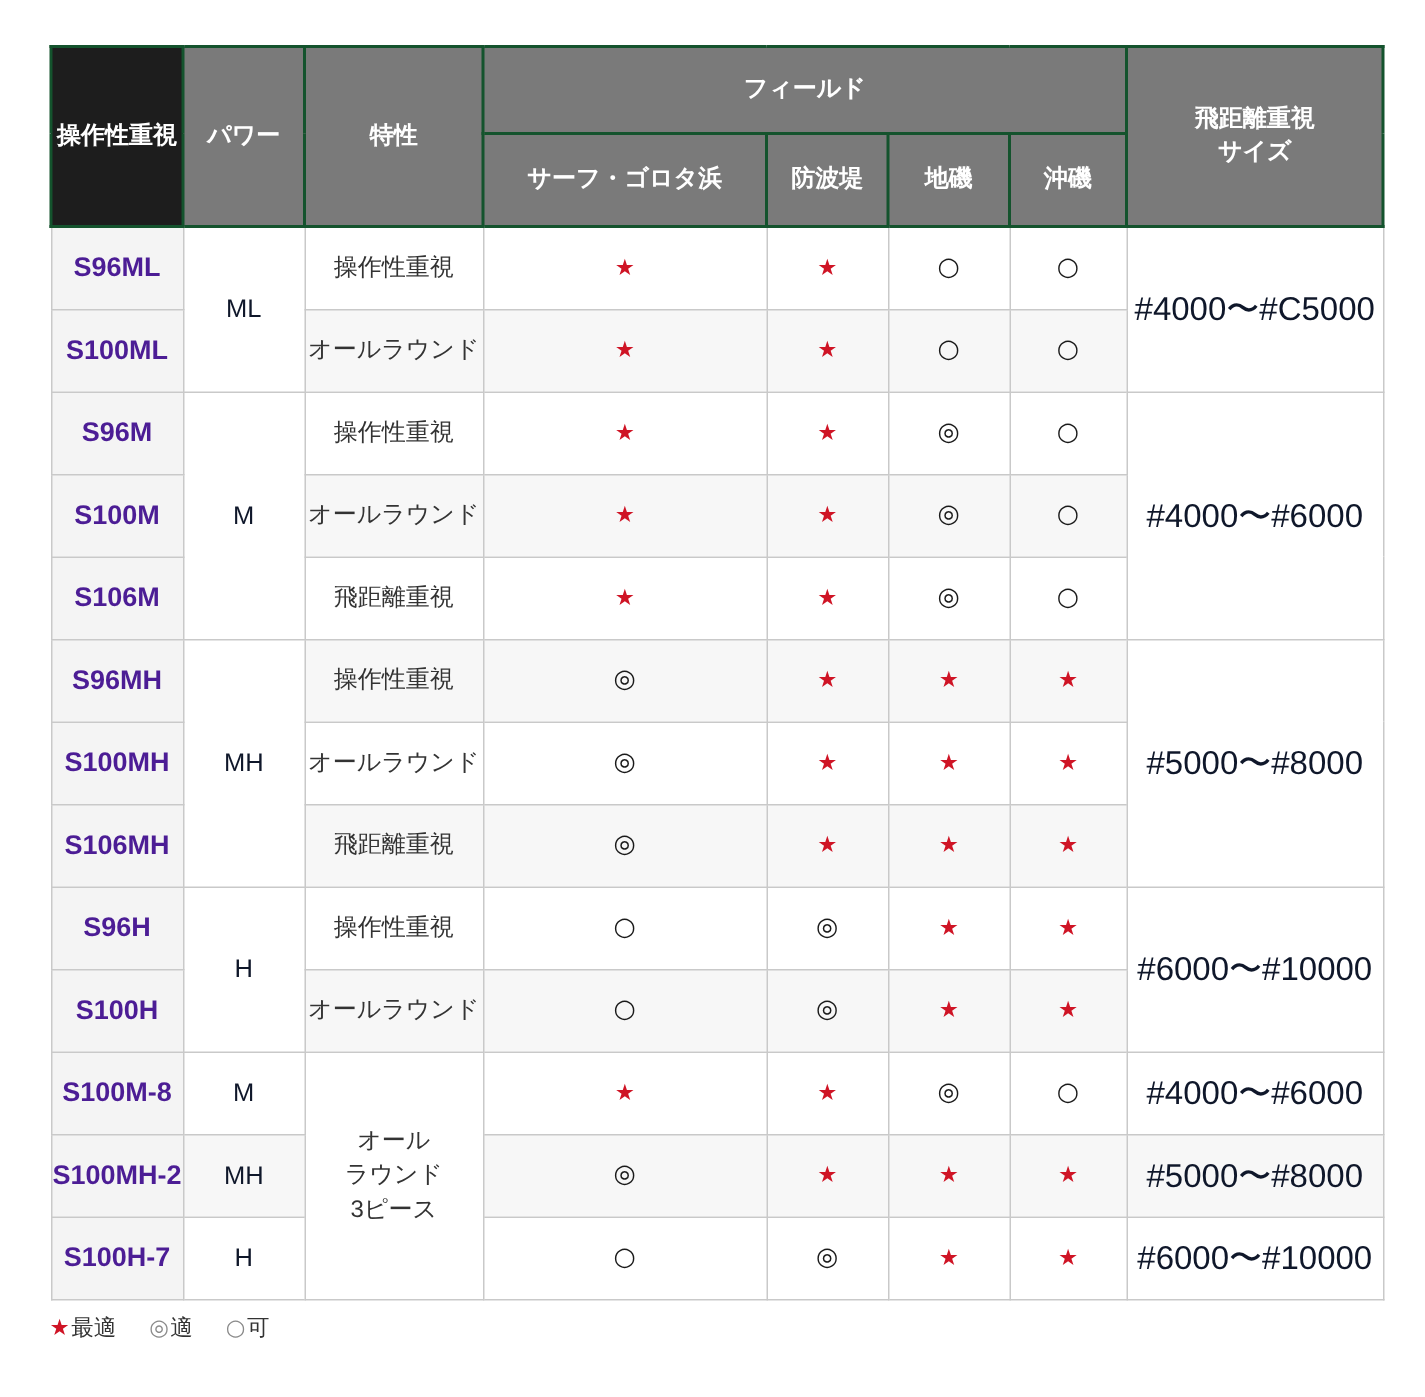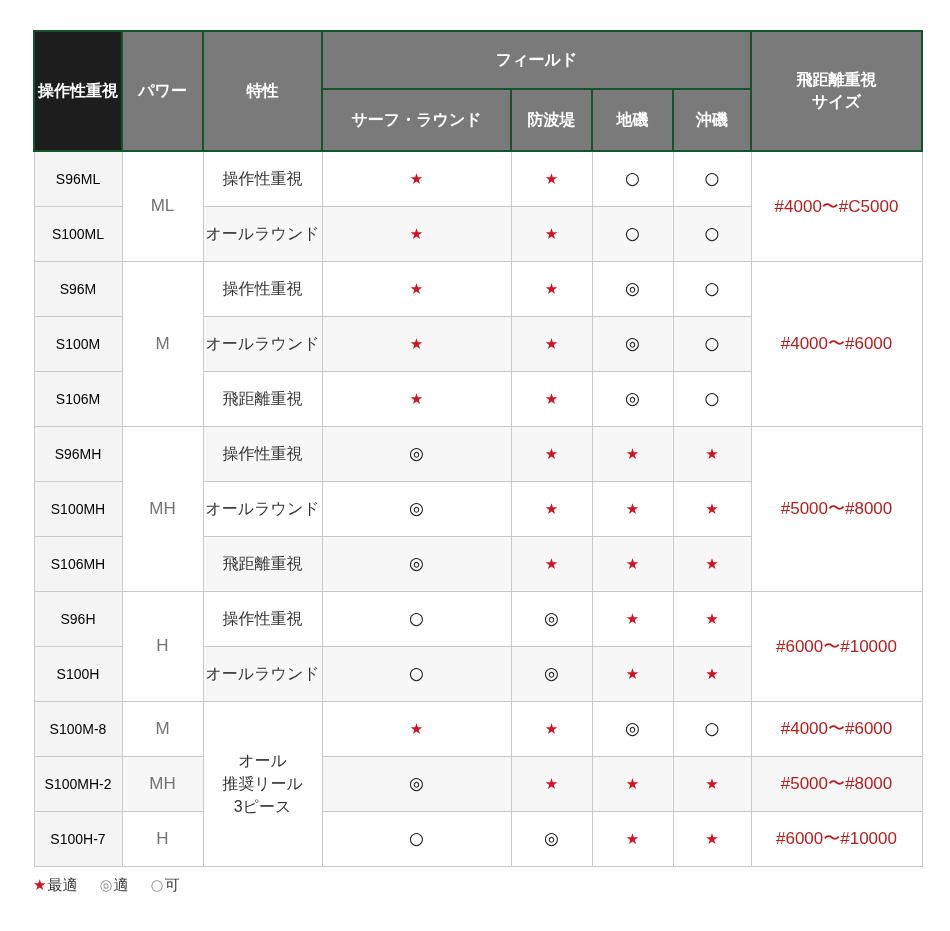--- a/index.html
+++ b/index.html
@@ -39,28 +39,28 @@
     border:1px solid var(--grid);
     height:55px;
     text-align:center;
     vertical-align:middle;
     background:#ffffff;
     font-size:16px;
   }
   tbody tr:nth-child(even) td{background:var(--stripe);}
   tbody td.item-cell{
     background:var(--item-col) !important;
-    font-weight:400;
-    font-size:14px;
-    color:#000000;
+    font-weight:700;
+    font-size:18px;
+    color:#4c1d95;
   }
   tbody td.merged{background:#ffffff !important;}
-  tbody td.power-cell{font-size:17px;color:#737373;}
+  tbody td.power-cell{font-size:17px;color:#0f172a;}
   tbody td.trait-cell{font-size:16px;color:#333;white-space:pre-line;line-height:1.45;}
-  tbody td.reel-cell{font-size:17px;color:#b91c1c;}
+  tbody td.reel-cell{font-size:22px;color:#0f172a;}
   .sym{
     font-family:"DejaVu Sans",sans-serif;
     font-size:17px;color:#1a1a1a;line-height:1;
   }
   .sym.star{color:var(--accent);font-size:15px;}
   .legend{
     position:absolute;left:33px;top:876px;
     display:flex;align-items:center;gap:22px;
     font-size:15px;color:#333;
   }
@@ -87,21 +87,21 @@
     <thead>
         <tr class="hrow-top">
           <th class="th-item" rowspan="2">操作性重視</th>
           <th rowspan="2">パワー</th>
           <th rowspan="2">特性</th>
           <th colspan="4">フィールド</th>
           <th class="th-reel" rowspan="2">飛距離重視
 サイズ</th>
         </tr>
         <tr class="hrow-sub">
-          <th>サーフ・ラウンド</th>
+          <th>サーフ・ゴロタ浜</th>
           <th>防波堤</th>
           <th>地磯</th>
           <th>沖磯</th>
         </tr>
       </thead>
     <tbody>
         <tr>
           <td class="item-cell">S96ML</td>
           <td class="power-cell merged" rowspan="2">ML</td>
           <td class="trait-cell" rowspan="1">操作性重視</td>
@@ -186,21 +186,21 @@
           <td class="trait-cell" rowspan="1">オールラウンド</td>
           <td class="rating-cell"><span class="sym ok">○</span></td>
           <td class="rating-cell"><span class="sym good">◎</span></td>
           <td class="rating-cell"><span class="sym star">★</span></td>
           <td class="rating-cell"><span class="sym star">★</span></td>
         </tr>
         <tr>
           <td class="item-cell">S100M-8</td>
           <td class="power-cell" rowspan="1">M</td>
           <td class="trait-cell merged" rowspan="3">オール
-推奨リール
+ラウンド
 3ピース</td>
           <td class="rating-cell"><span class="sym star">★</span></td>
           <td class="rating-cell"><span class="sym star">★</span></td>
           <td class="rating-cell"><span class="sym good">◎</span></td>
           <td class="rating-cell"><span class="sym ok">○</span></td>
           <td class="reel-cell" rowspan="1">#4000〜#6000</td>
         </tr>
         <tr>
           <td class="item-cell">S100MH-2</td>
           <td class="power-cell" rowspan="1">MH</td>

